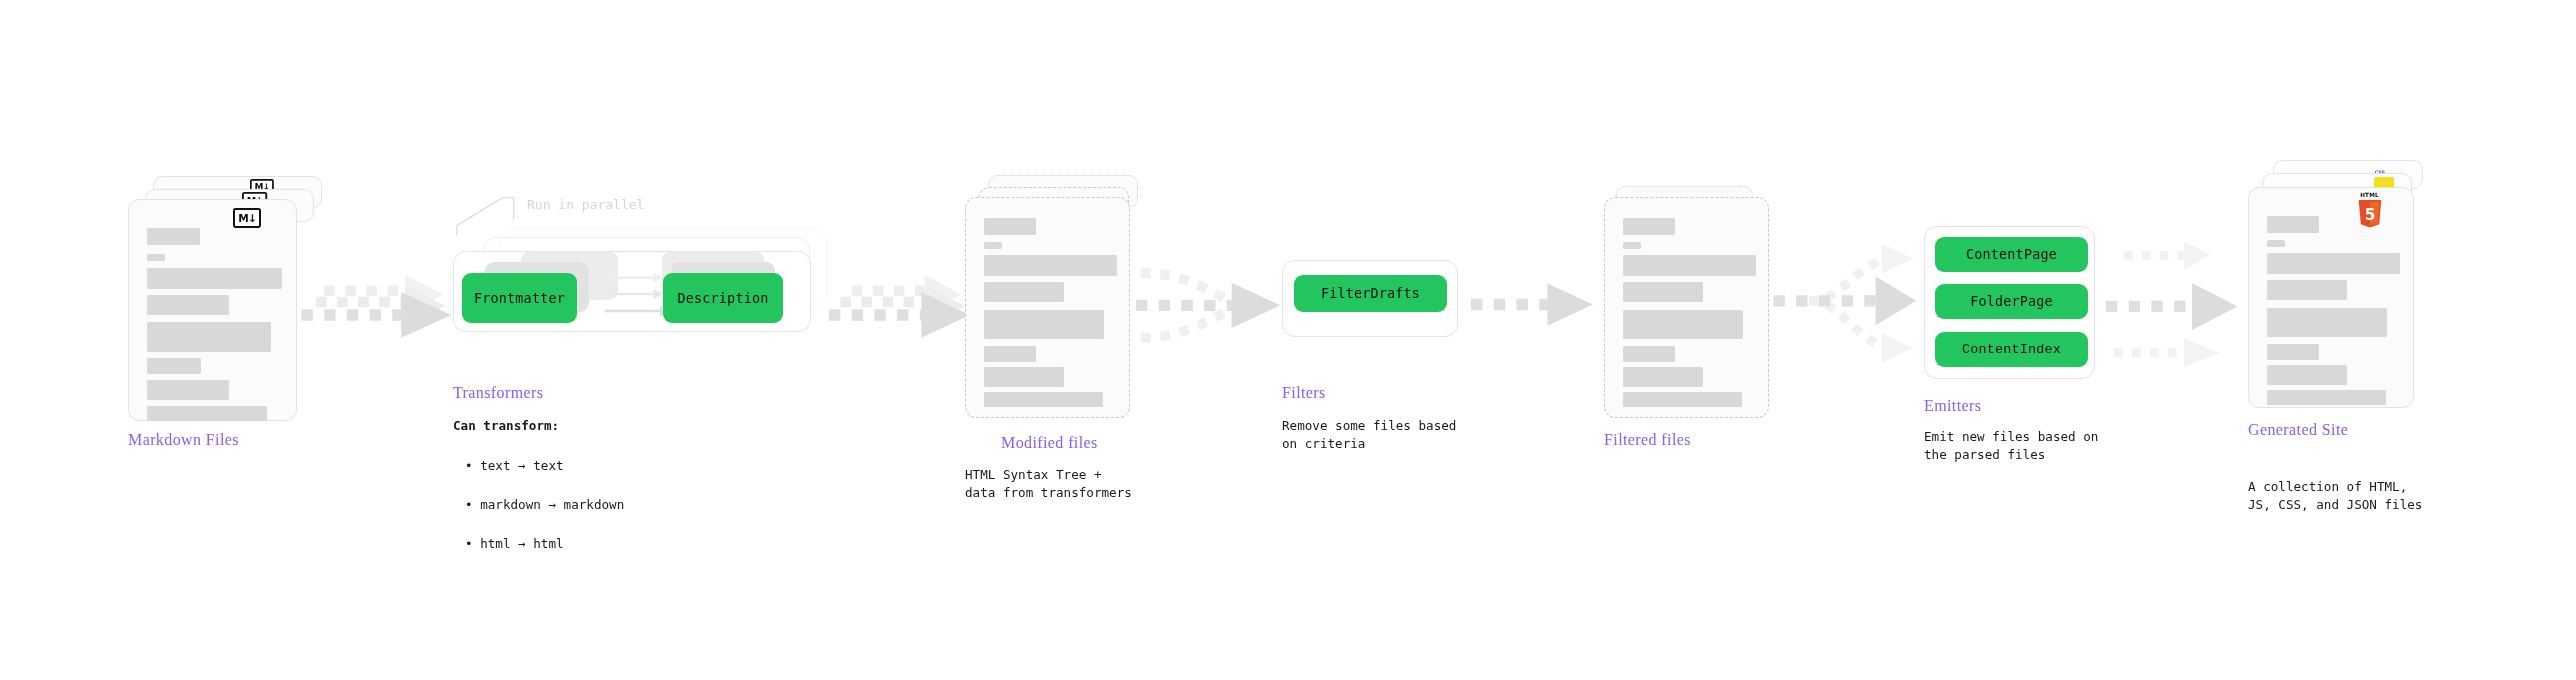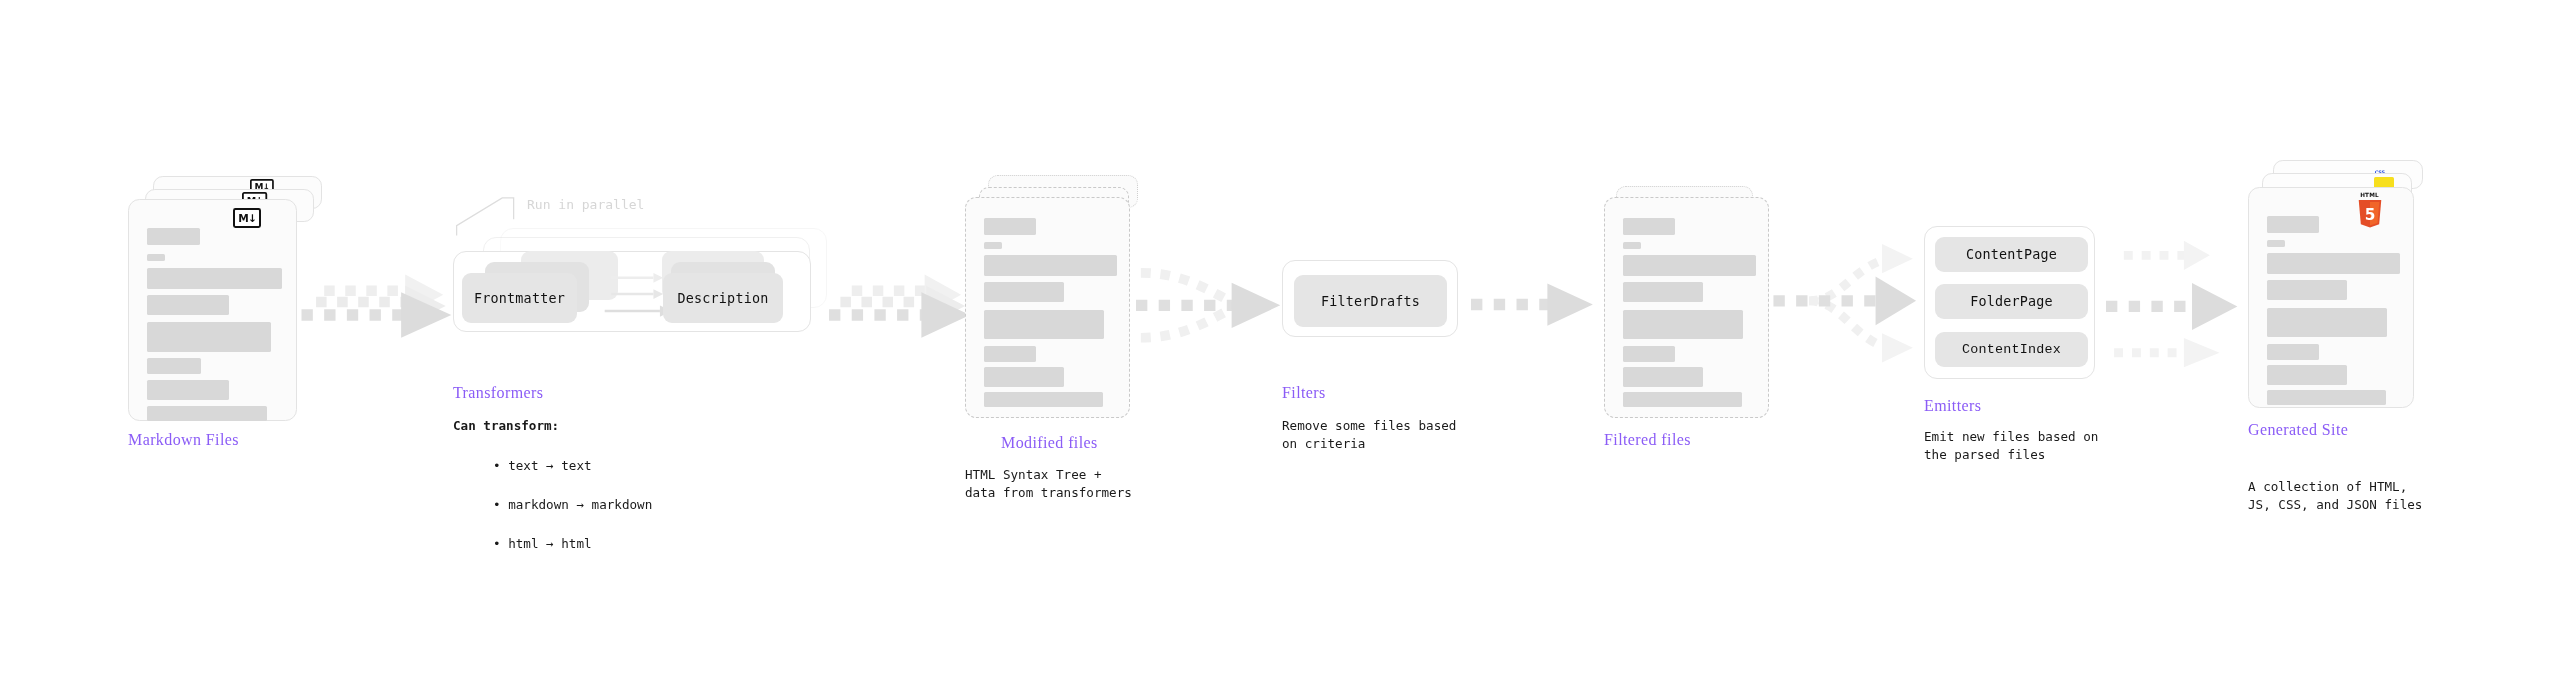--- a/index.html
+++ b/index.html
@@ -23,21 +23,21 @@
     font-family:Liberation Serif, serif;
   }
   .stage-desc{
     position:absolute;
     font-size:12.6px;
     line-height:1.45;
     color:#1a1a1a;
     white-space:pre-line;
     font-family:"DejaVu Sans Mono","Liberation Mono",monospace;
   }
-  .stage-desc.bullets{line-height:1.55;margin-left:28px;}
+  .stage-desc.bullets{line-height:1.55;}
 
   
   .doc{
     position:absolute;
     background:#fbfbfb;
     border:1.3px solid #e3e3e3;
     border-radius:11.4px;
     box-sizing:border-box;
   }
   .doc.dashed{
@@ -73,21 +73,21 @@
     border:1.5px solid #e4e4e4;
     border-radius:13px;
     background:#ffffff;
     box-sizing:border-box;
   }
   .proc-box.ghost1{opacity:.55;}
   .proc-box.ghost2{opacity:.3;}
 
   .chip{
     position:absolute;
-    background:#e5e5e5;
+    background:#22c55e;
     border-radius:9px;
     display:flex;align-items:center;justify-content:center;
     font-size:13.4px;
     color:#111;
     letter-spacing:0.2px;
     box-sizing:border-box;
     font-family:"DejaVu Sans Mono","Liberation Mono",monospace;
     white-space:nowrap;
   }
   .chip.g1{background:#e2e2e2;color:transparent;}
@@ -234,21 +234,21 @@
 
   <svg class="abs" style="left:1136px;top:258px;" width="154" height="106" viewBox="0 0 190 130">
     <path d="M6 18 C 60 18, 90 40, 126 58" stroke="#f0f0f0" stroke-width="12" stroke-dasharray="12 12" fill="none"></path>
     <path d="M6 98 C 60 98, 90 76, 126 58" stroke="#f0f0f0" stroke-width="12" stroke-dasharray="12 12" fill="none"></path>
     <line x1="0" y1="58" x2="130" y2="58" stroke="#dfdfdf" stroke-width="14" stroke-dasharray="14 14"></line>
     <polygon points="118,30 178,58 118,86" fill="#dcdcdc"></polygon>
   </svg>
 
   <div>
     <div class="proc-box" style="left:1282px;top:260px;width:176px;height:77px;"></div>
-    <div class="chip" style="left:1294px;top:275px;width:153px;height:52px;">FilterDrafts</div>
+    <div class="chip" style="left:1294px;top:275px;width:153px;height:37px;">FilterDrafts</div>
     <div class="stage-title" style="left:1282px;top:384px;">Filters</div>
     <div class="stage-desc" style="left:1282px;top:417px;">Remove some files based
 on criteria</div>
   </div>
 
   <svg class="abs" style="left:1471px;top:280px;" width="130" height="49" viewBox="0 0 160 60">
     <line x1="0" y1="30" x2="104" y2="30" stroke="#dfdfdf" stroke-width="14" stroke-dasharray="14 14"></line>
     <polygon points="94,4 150,30 94,56" fill="#dcdcdc"></polygon>
   </svg>
 

